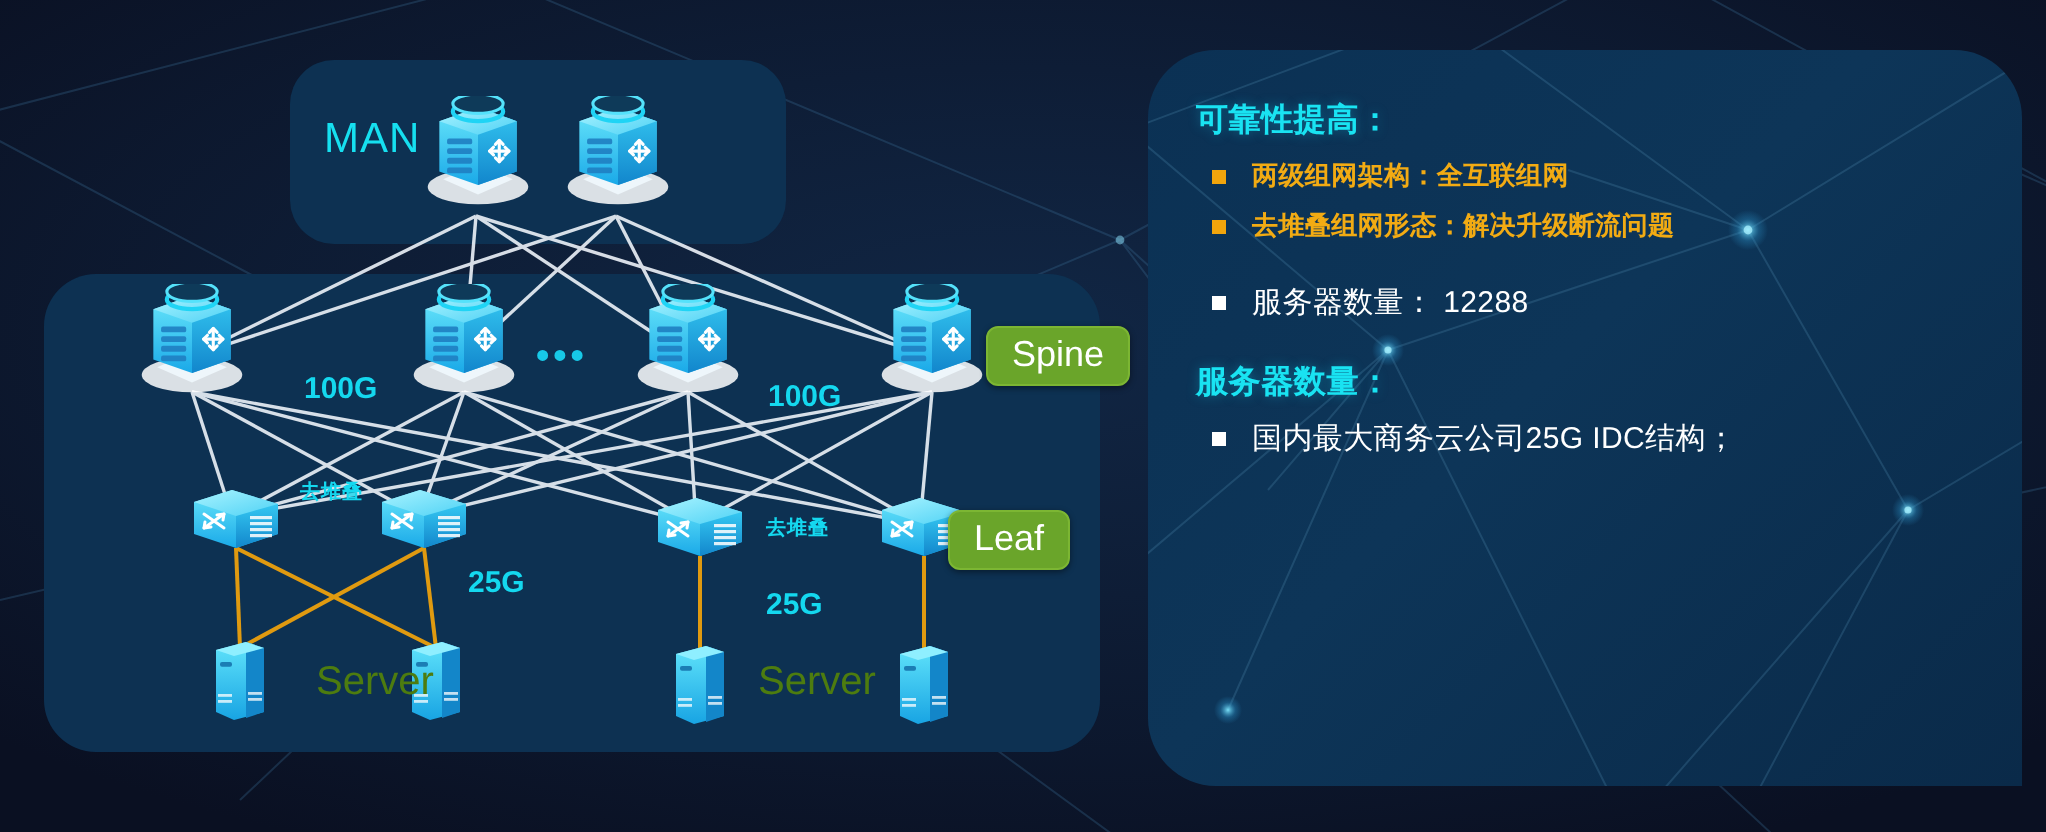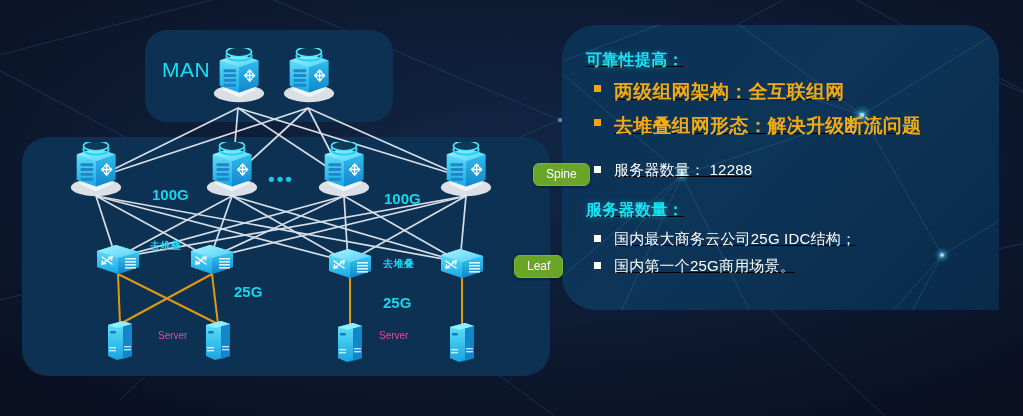--- a/index.html
+++ b/index.html
@@ -24,68 +24,67 @@
   }
   #man-label {
     position:absolute; left:162px; top:58px;
     color:#16e0f0; font-size:21px; font-weight:400; letter-spacing:.5px;
     z-index:6;
   }
   #diagram-svg { position:absolute; left:0; top:0; width:600px; height:416px; z-index:4; }
 
   .badge {
     position:absolute; z-index:7;
-    background:#6aa52a; color:#ffffff; font-size:12px;
+    background:#6aa52a; color:#ffffff; font-size:18px;
     padding:3px 12px 4px; border-radius:6px;
     border:1px solid #7cb633;
     box-shadow:0 1px 3px rgba(0,0,0,.45);
-    margin-left:40px;
   }
   #badge-spine { left:493px; top:163px; }
   #badge-leaf  { left:474px; top:255px; }
 
   .net-label { position:absolute; z-index:7; font-weight:bold; color:#14d8ef; }
   .net-label.cjk { font-weight:bold; font-size:10px; letter-spacing:.5px; }
-  .white-label { position:absolute; z-index:7; color:#ec4899; font-size:10px; }
+  .white-label { position:absolute; z-index:7; color:#4d7c0f; font-size:20px; }
 
   #label-100g-a { left:152px; top:186px; font-size:15px; }
   #label-100g-b { left:384px; top:190px; font-size:15px; }
   #label-25g-a  { left:234px; top:283px; font-size:15px; }
   #label-25g-b  { left:383px; top:294px; font-size:15px; }
   #label-dest-a { left:150px; top:239px; }
   #label-dest-b { left:383px; top:257px; }
   #label-server-a { left:158px; top:330px; }
   #label-server-b { left:379px; top:330px; }
   #ellipsis { position:absolute; left:268px; top:168px; z-index:7;
               color:#17c9e8; font-size:19px; font-weight:bold; letter-spacing:2px; }
 
   
   #info-panel {
-    position:absolute; left:562px; top:25px; width:437px; height:285px;
+    position:absolute; left:574px; top:25px; width:437px; height:368px;
     background:linear-gradient(135deg,#0b3154 0%,#0d3558 45%,#0a2a49 100%);
     border-radius:34px 34px 0 34px;
-    overflow:hidden; z-index:2;text-decoration:underline;
+    overflow:hidden; z-index:2;
   }
   #info-texture { position:absolute; inset:0; z-index:0; }
   #info-content { position:relative; z-index:1; padding:25px 0 0 24px; }
 
   .section { margin-bottom:3px; }
   .sec-head {
     color:#19e3f2; font-size:16px; font-weight:bold;
     margin-bottom:7px; letter-spacing:.3px;
     text-shadow:0 0 6px rgba(20,200,235,.35);
   }
   .blist { list-style:none; }
   .blist li {
     display:flex; align-items:flex-start;
     font-size:14.5px; line-height:1.52; margin-bottom:5px;
   }
   .bsq { width:7px; height:7px; flex:0 0 7px; margin:7px 13px 0 8px; display:block; }
   .gold .bsq { background:#f2a50c; }
-  .gold .btxt { color:#f2ab13; font-weight:bold; font-size:19px; letter-spacing:.2px; }
+  .gold .btxt { color:#f2ab13; font-weight:bold; font-size:13px; letter-spacing:.2px; }
   .plain .bsq { background:#ffffff; }
   .plain .btxt { color:#ffffff; font-size:15px; letter-spacing:.2px;text-align:center; }
   .sec-gap { height:13px; }
 </style>
 </head>
 <body>
 
 <svg id="bg-texture" viewBox="0 0 1023 416" preserveAspectRatio="none">
   <defs>
     <radialGradient id="bgGlow" cx="50%" cy="40%" r="70%">
@@ -323,21 +322,17 @@
 
     <div class="sec-gap"></div>
 
     <div class="section">
       <div class="sec-head">服务器数量：</div>
       <ul class="blist plain">
         <li>
           <span class="bsq"></span>
           <span class="btxt">国内最大商务云公司25G IDC结构；</span>
         </li>
-        <li>
-          <span class="bsq"></span>
-          <span class="btxt">国内第一个25G商用场景。</span>
-        </li>
       </ul>
     </div>
 
   </div>
 </div>
 
 </body></html>

